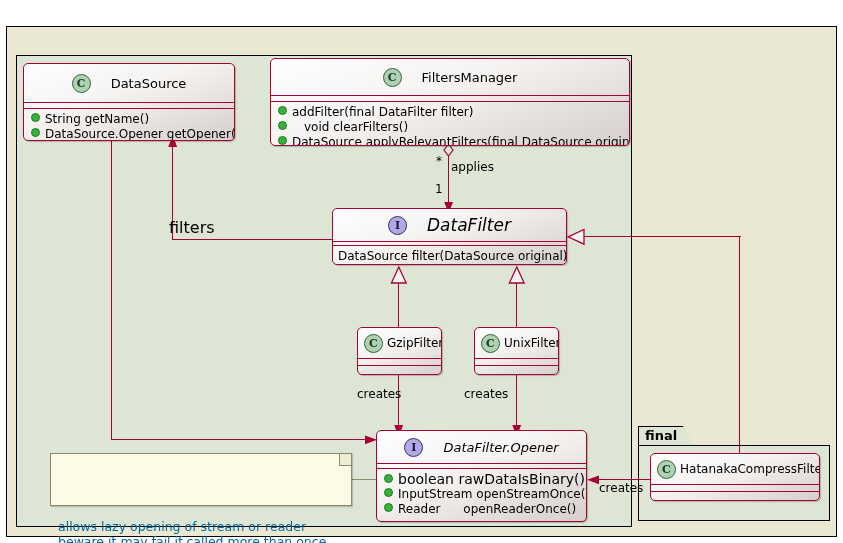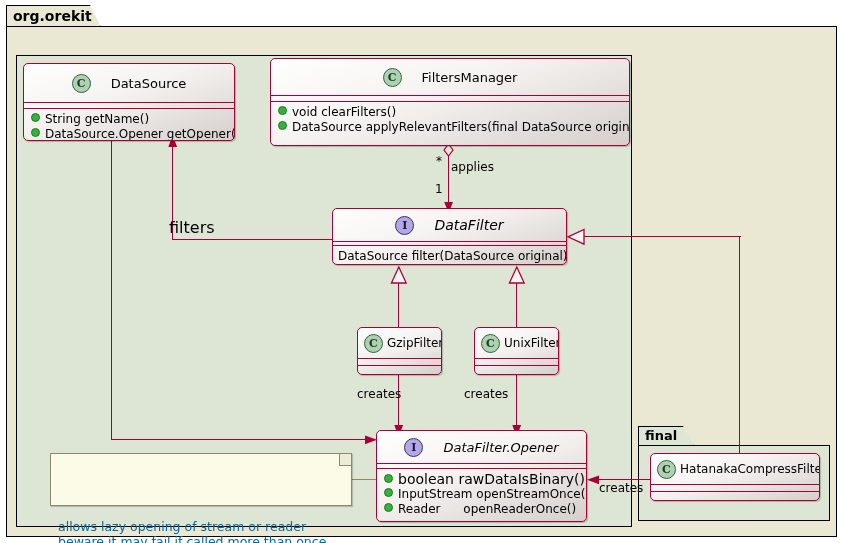--- a/index.html
+++ b/index.html
@@ -150,23 +150,20 @@
     white-space: nowrap;
     line-height: 12px;
   }
   .arrow-svg { position: absolute; overflow: visible; }
 </style>
 </head>
 <body>
 
 <div id="canvas">
 
-  <div class="pkg-tab" style="left:6px; top:5px; width:95px; height:22px;">
-    <span style="font-size:14px; padding:2px 0 0 6px;">org.orekit</span>
-  </div>
   <div class="pkg" style="left:6px; top:26px; width:831px; height:511px;"></div>
 
   <div class="pkg-tab" style="left:16px; top:35px; width:60px; height:21px; background:#DDE5D5;margin-top:22px;">
     <span style="font-size:13px; padding:2px 0 0 6px;">data</span>
   </div>
   <div class="pkg" style="left:16px; top:55px; width:616px; height:472px; background:#DDE5D5;"></div>
 
   <div class="pkg-tab" style="left:638px; top:426px; width:56px; height:20px; background:#DDE5D5;">
     <span style="font-size:13px; padding:1px 0 0 6px;">final</span>
   </div>
@@ -256,33 +253,37 @@
     <div class="cls-hdr" style="height:36px;">
       <div class="badge badge-c">C</div>
       <div class="cls-title" style="font-size:13px;">FiltersManager</div>
     </div>
     <div class="sep"></div>
     <div style="height:5px;"></div>
     <div class="sep"></div>
     <div class="cls-body">
       <div class="mrow" style="font-size:12px;">
         <span class="dot"></span>
+        <span>addFilter(final DataFilter filter)</span>
+      </div>
+      <div class="mrow" style="font-size:12px;gap:12px;">
+        <span class="dot"></span>
         <span>void clearFilters()</span>
       </div>
       <div class="mrow" style="font-size:12px;">
         <span class="dot"></span>
         <span>DataSource applyRelevantFilters(final DataSource original)</span>
       </div>
     </div>
   </div>
 
   <div class="cls" style="left:332px; top:208px; width:235px; height:57px;">
     <div class="cls-hdr" style="height:32px;">
       <div class="badge badge-i">I</div>
-      <div class="cls-title iface" style="font-size:14px;">DataFilter</div>
+      <div class="cls-title iface" style="font-size:17px;">DataFilter</div>
     </div>
     <div class="sep"></div>
     <div style="height:3px;"></div>
     <div class="sep"></div>
     <div class="cls-body" style="padding-left:5px;">
       <div class="mrow" style="font-size:12px;">
         <span>DataSource filter(DataSource original)</span>
       </div>
     </div>
   </div>

